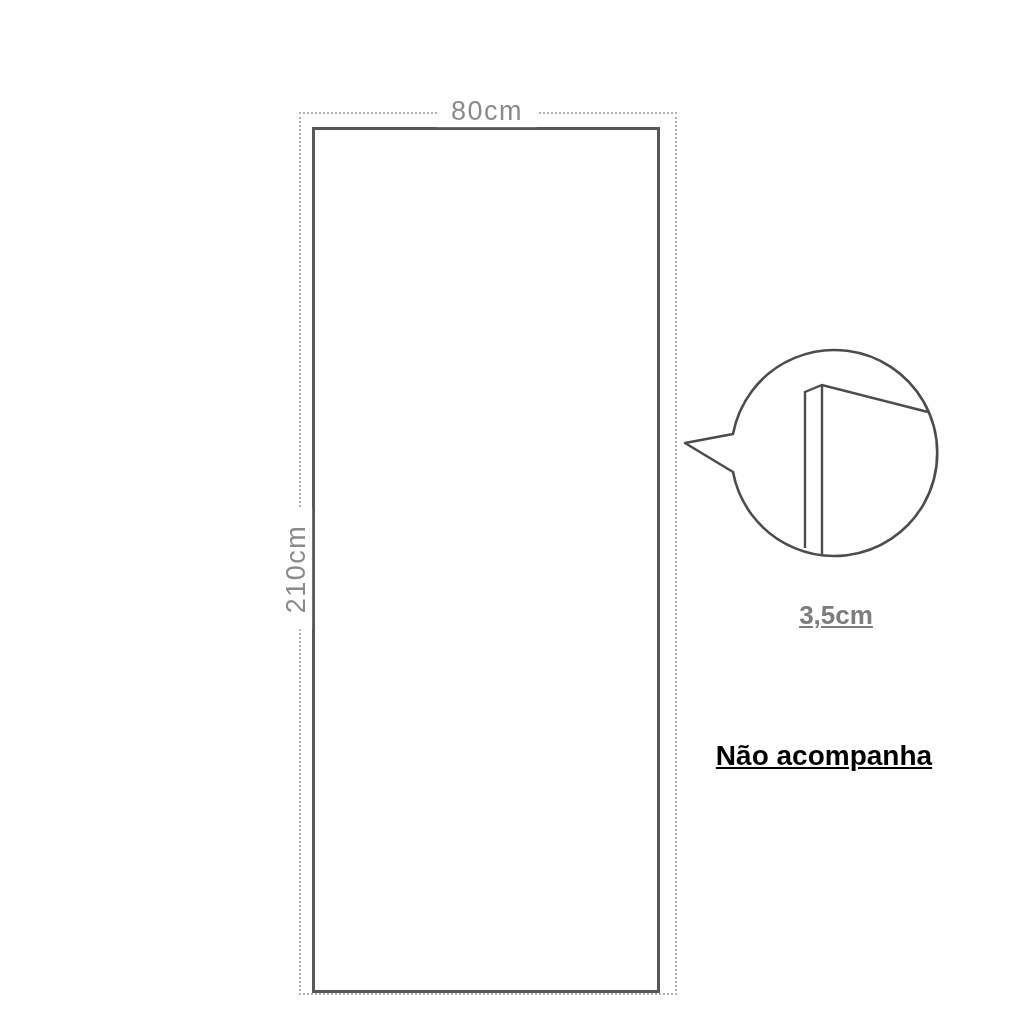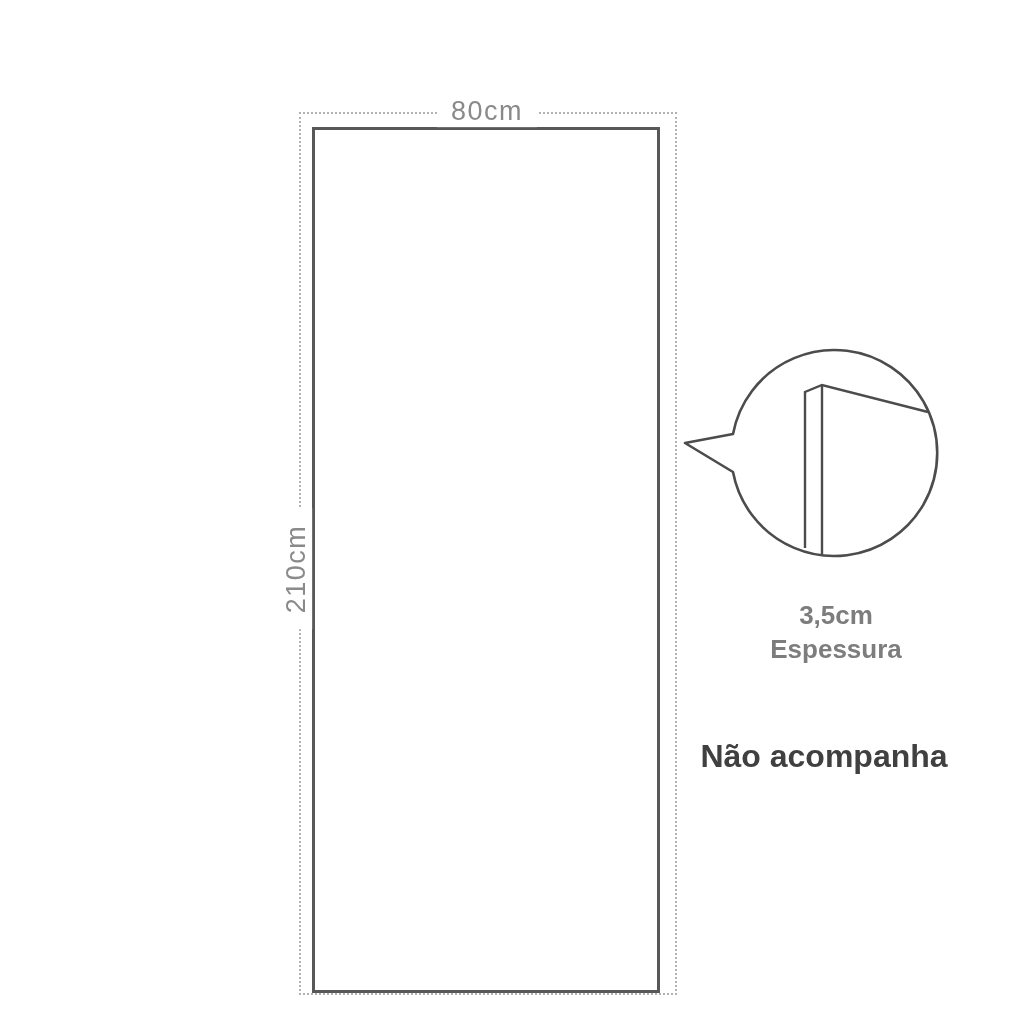--- a/index.html
+++ b/index.html
@@ -57,31 +57,32 @@
     width: 1024px; height: 1024px;
   }
 
   
   .annot {
     position: absolute;
     transform: translate(-50%, 0);
     text-align: center;
     font-weight: bold;
     white-space: nowrap;
+    text-decoration: underline;
   }
   .thickness-block {
     left: 836px; top: 598px;
     color: #7d7d7d;
     font-size: 26px;
     line-height: 34px;
   }
   .note-block {
     left: 824px; top: 739px;
-    color: #404040;
-    font-size: 32px;
+    color: #000000;
+    font-size: 28px;
     line-height: 34px;
   }
 </style>
 </head>
 <body>
 
 <div class="stage">
 
   <div class="dashed-rect"></div>
 
@@ -94,20 +95,19 @@
   <svg class="callout-layer" viewBox="0 0 1024 1024" fill="none" xmlns="http://www.w3.org/2000/svg">
 
     <path d="M 733 434 L 685 443 L 733 472 A 103 103 0 1 0 733 434 Z" fill="#ffffff" stroke="#4c4c4c" stroke-width="2.6" stroke-linejoin="round"></path>
 
     <path d="M 805 548 L 805 392 L 822 385 L 928 412" stroke="#4c4c4c" stroke-width="2.4" stroke-linejoin="miter"></path>
     <path d="M 822 385 L 822 556" stroke="#4c4c4c" stroke-width="2.4"></path>
   </svg>
 
   <div class="annot thickness-block">
     <div>3,5cm</div>
-    <div>Espessura</div>
   </div>
 
   <div class="annot note-block">
     <div>Não acompanha</div>
   </div>
 
 </div>
 
 </body></html>

